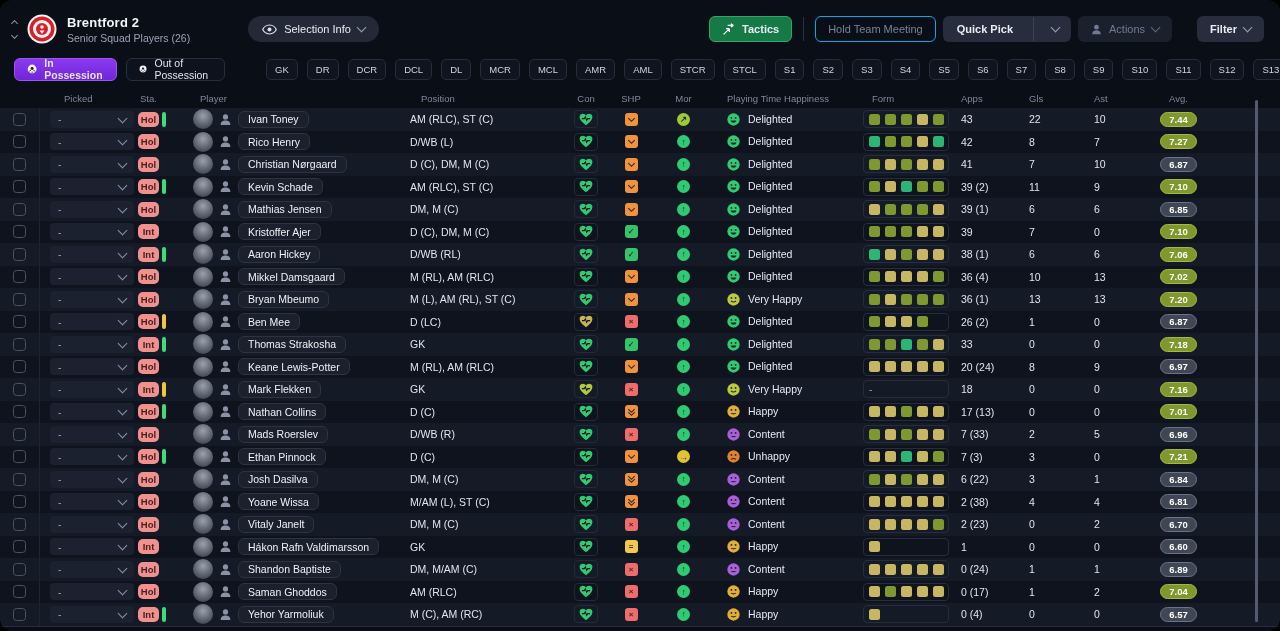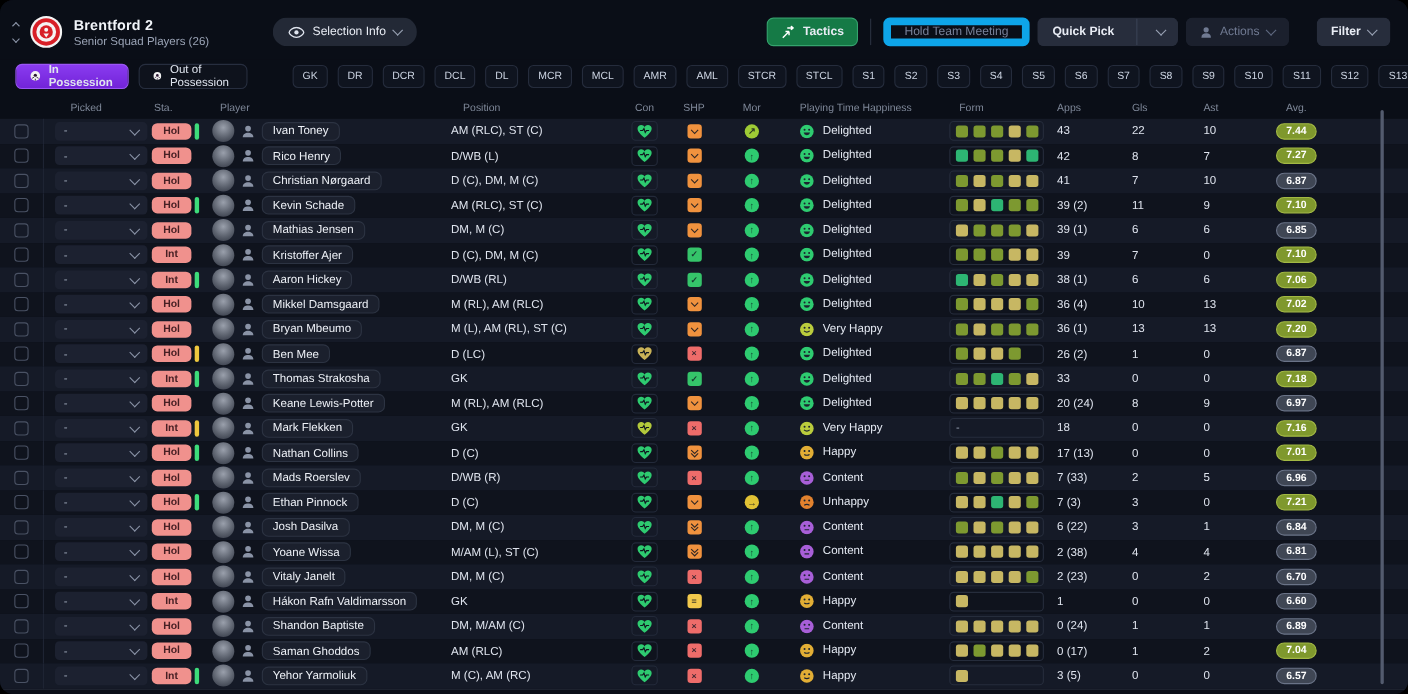--- a/index.html
+++ b/index.html
@@ -13,21 +13,21 @@
   .chev.up { transform:rotate(225deg); }
   .chev.small { width:5px; height:5px; }
   .club-badge { width:30px; height:30px; margin-right:10px; flex:0 0 auto; }
   .club-text .title { font-size:13px; font-weight:bold; color:#f2f5fa; letter-spacing:.2px; }
   .club-text .subtitle { font-size:10.5px; color:#9aa3b5; margin-top:2px; }
   .btn { display:inline-flex; align-items:center; gap:7px; height:26px; border-radius:6px; font-size:11px; color:#e8ecf4; background:#272d3c; padding:0 12px; cursor:pointer; border:1px solid transparent; white-space:nowrap; }
   .btn-selection { border-radius:14px; background:#232936; margin-left:58px; padding:0 13px; }
   .topbar-right { margin-left:auto; display:flex; align-items:center; gap:7px; }
   .btn-tactics { background:#157a46; border:1px solid #35a36d; font-weight:bold; }
   .vsep { width:1px; height:24px; background:#2a3140; margin:0 4px; }
-  .btn-ghost { background:transparent; border:7px solid #0ea5e9; color:#78829a; }
+  .btn-ghost { background:transparent; border:1px solid #0ea5e9; color:#78829a; }
   .btn-split { padding:0; overflow:hidden; }
   .btn-split .seg-label { padding:0 13px; font-weight:bold; }
   .btn-split .seg-divider { width:1px; height:26px; background:#3a4254; }
   .btn-split .seg-chev { padding:0 11px; display:flex; align-items:center; }
   .btn-actions { background:#1b202d; color:#707a92; }
   .btn-filter { margin-left:18px; font-weight:bold; }
   .chev.btnchev { border-color:#9aa3b5; margin-top:-3px; }
   .chev.mutechev { border-color:#5f6980; margin-top:-3px; }
 
   
@@ -51,21 +51,21 @@
   .trow:nth-child(even) { background:#0f131d; }
   .tbody { border-bottom:1px solid #262c3a; }
 
   .cell-check { display:flex; justify-content:center; align-items:center; height:100%; border-right:1px solid #1e2433; }
   .checkbox { width:13px; height:13px; border:1.5px solid #4a5264; border-radius:3.5px; background:transparent; cursor:pointer; }
 
   .picked-dd { display:flex; align-items:center; justify-content:space-between; width:84px; height:17px; margin-left:10px; background:#1c2130; border-radius:4px; padding:0 8px; color:#9aa3b5; cursor:pointer; }
   .picked-dd .chev { border-color:#8a93a6; margin-top:-2px; }
 
   .cell-sta { display:flex; align-items:center; }
-  .sta-badge { display:inline-flex; align-items:center; justify-content:center; width:36px; height:15px; margin-left:2px; background:#f0918d; color:#472024; font-size:9.5px; font-weight:bold; border-radius:5px; }
+  .sta-badge { display:inline-flex; align-items:center; justify-content:center; width:21px; height:15px; margin-left:2px; background:#f0918d; color:#472024; font-size:9.5px; font-weight:bold; border-radius:5px; }
   .sta-bar { width:4px; height:15px; border-radius:2px; margin-left:3px; }
   .sta-bar.green{ background:#3ddc7a; } .sta-bar.yellow{ background:#eec73e; }
 
   .cell-player { display:flex; align-items:center; gap:6px; padding-left:7px; }
   .photo { width:20px; height:20px; border-radius:50%; background:radial-gradient(circle at 50% 35%, #9aa0ac 0%, #5c626e 55%, #2e3340 100%); flex:0 0 auto; }
   .pp-icon { display:flex; align-items:center; flex:0 0 auto; cursor:pointer; }
   .name-pill { display:inline-flex; align-items:center; height:17px; padding:0 9px; background:#1b202d; border:1px solid #2c3342; border-radius:6px; color:#eef1f7; white-space:nowrap; cursor:pointer; }
 
   .cell-pos { padding-left:9px; white-space:nowrap; }
   .cell-center { display:flex; justify-content:center; align-items:center; }
@@ -1679,21 +1679,21 @@
               <path d="M6.3 12.5 Q10 14.8 13.7 12.5" stroke="#1c2430" stroke-width="1.6" fill="none"></path>
             </svg>
           </span>
           <span class="mood-label">Happy</span>
         </div>
         <div class="cell-form">
           <span class="form-box">
             <span class="fsq" style="background: rgb(199, 183, 99);"></span>
           </span>
         </div>
-        <div class="cell-num apps">3 (5)</div>
+        <div class="cell-num apps">0 (4)</div>
         <div class="cell-num">0</div>
         <div class="cell-num">0</div>
         <div><span class="avg-pill bad">6.57</span></div>
       </div>
     </div>
 
   <div class="scroll-thumb"></div>
 </div>
 
 </body></html>

